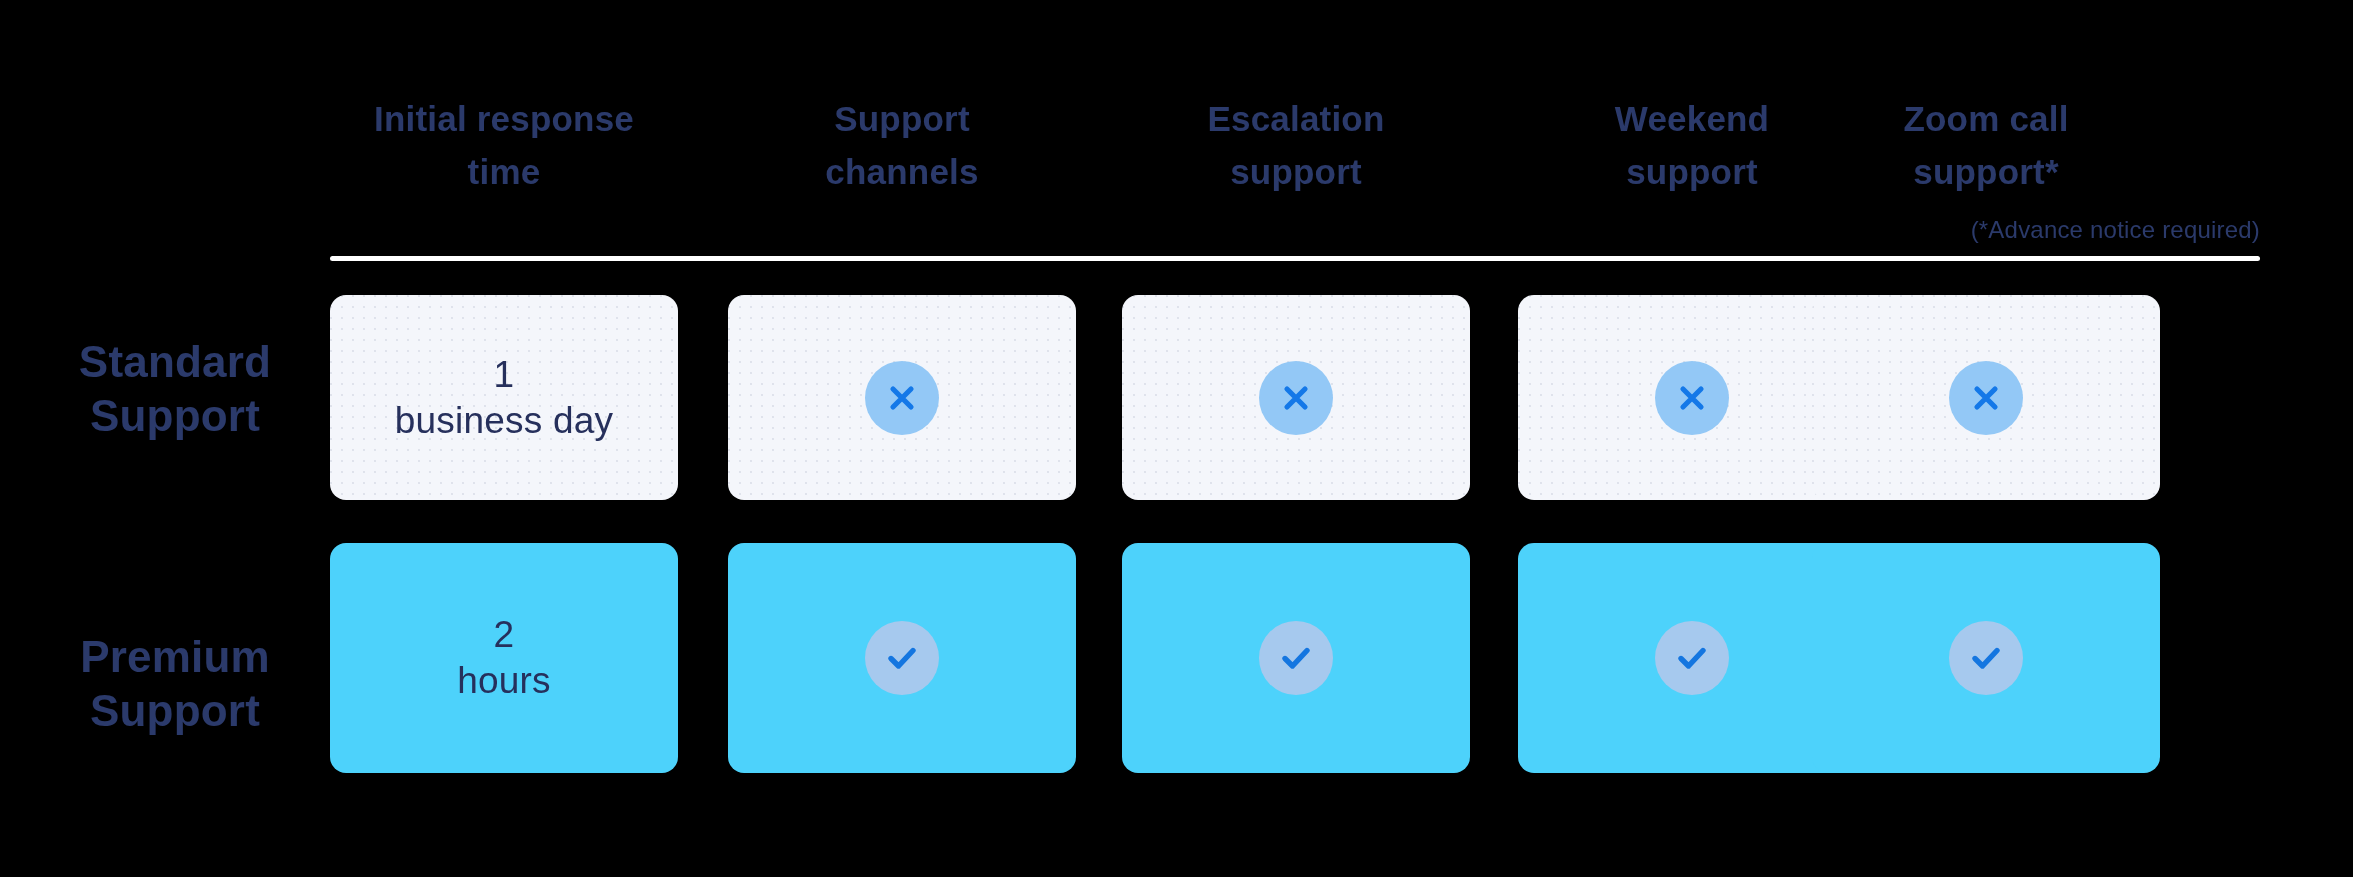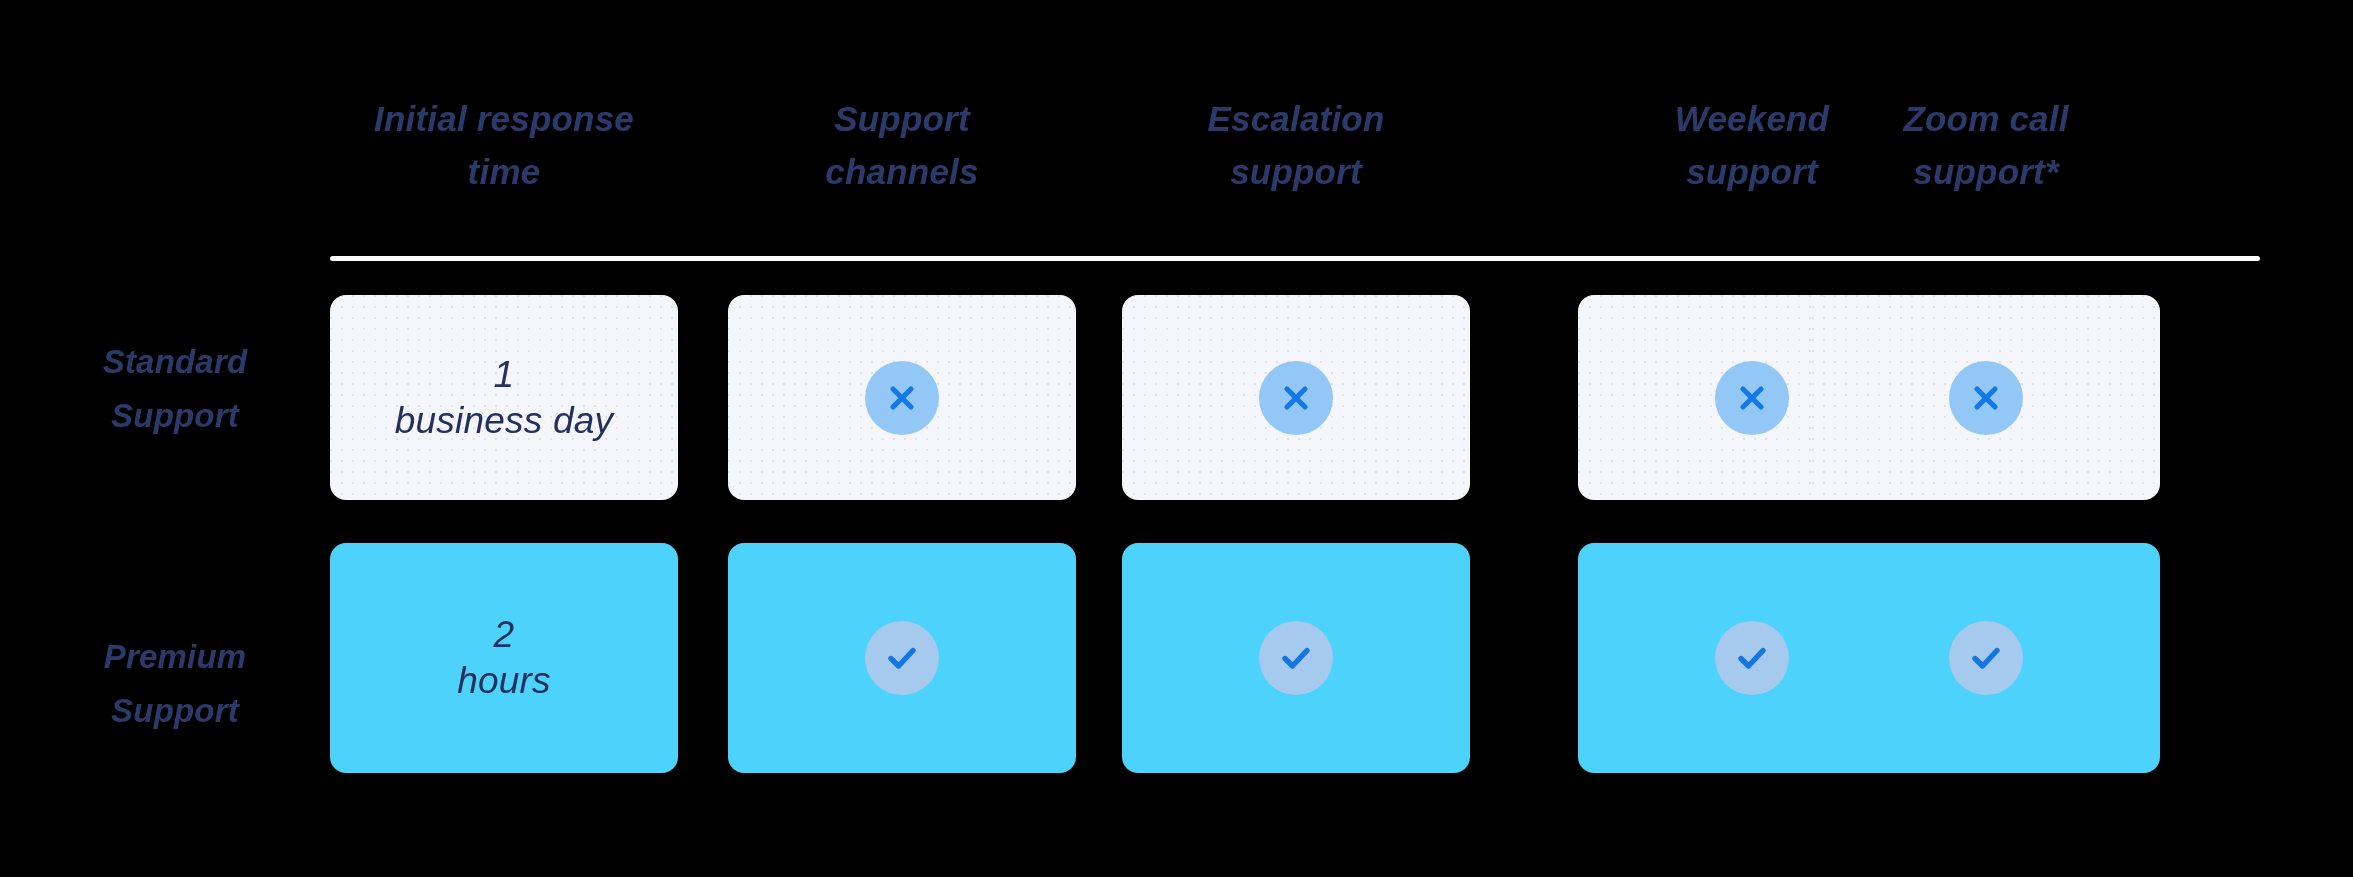--- a/index.html
+++ b/index.html
@@ -14,36 +14,35 @@
   body {
     font-family: "Liberation Sans", sans-serif;
     -webkit-font-smoothing: antialiased;
   }
 
   .comparison-root {
     position: relative;
     width: 2353px;
     height: 877px;
     background: #000000;
-    font-style: italic;
   }
 
   
   
   .grid {
     position: absolute;
     left: 0;
     top: 0;
     width: 2353px;
     height: 877px;
   }
   .col-0 { left: 330px; }
   .col-1 { left: 728px; }
   .col-2 { left: 1122px; }
-  .col-3 { left: 1578px; }
+  .col-3 { left: 1518px; }
   .col-4 { left: 1812px; }
 
   
   .header-cell {
     position: absolute;
     top: 92px;
     width: 348px;
     text-align: center;
     color: #2b3a6b;
     font-size: 35px;
@@ -75,21 +74,21 @@
     border-radius: 3px;
   }
 
   
   .row-label {
     position: absolute;
     left: 30px;
     width: 290px;
     text-align: center;
     color: #2b3a6b;
-    font-size: 33px;
+    font-size: 44px;
     line-height: 54px;
     font-weight: 700;
     white-space: pre-line;
     letter-spacing: 0.2px;
   }
   .row-label.r0 { top: 335px; }
   .row-label.r1 { top: 630px; }
 
   
   .cell {
@@ -154,20 +153,21 @@
       <div class="header-cell col-1">Support
 channels</div>
       <div class="header-cell col-2">Escalation
 support</div>
       <div class="header-cell col-3">Weekend
 support</div>
       <div class="header-cell col-4">Zoom call
 support*</div>
     </div>
 
+    <div class="footnote">(*Advance notice required)</div>
 
     <div class="divider"></div>
 
     <div class="body-row">
 
       <div class="row-label r0">Standard
 Support</div>
 
       <div class="cell standard r0 col-0">
         <div class="cell-text">1

